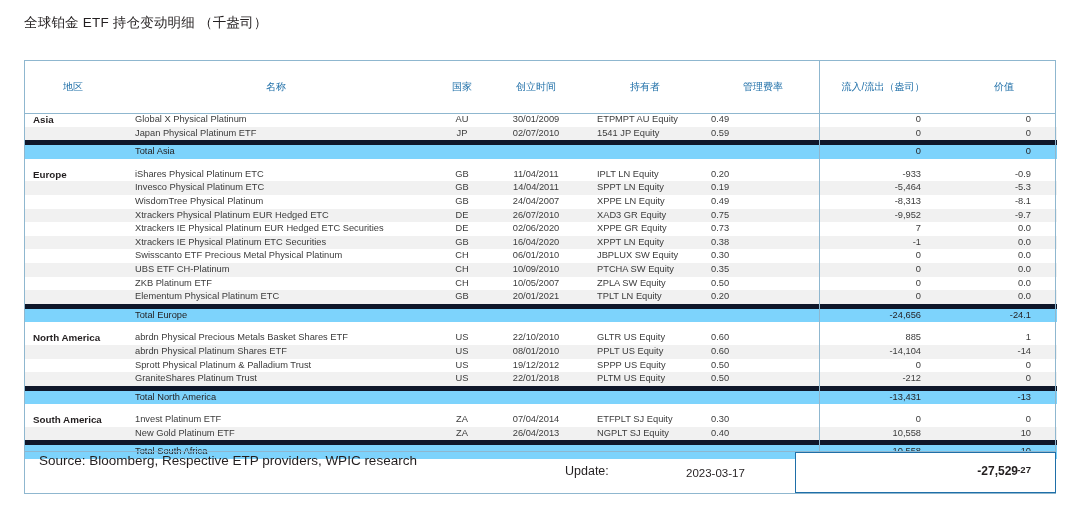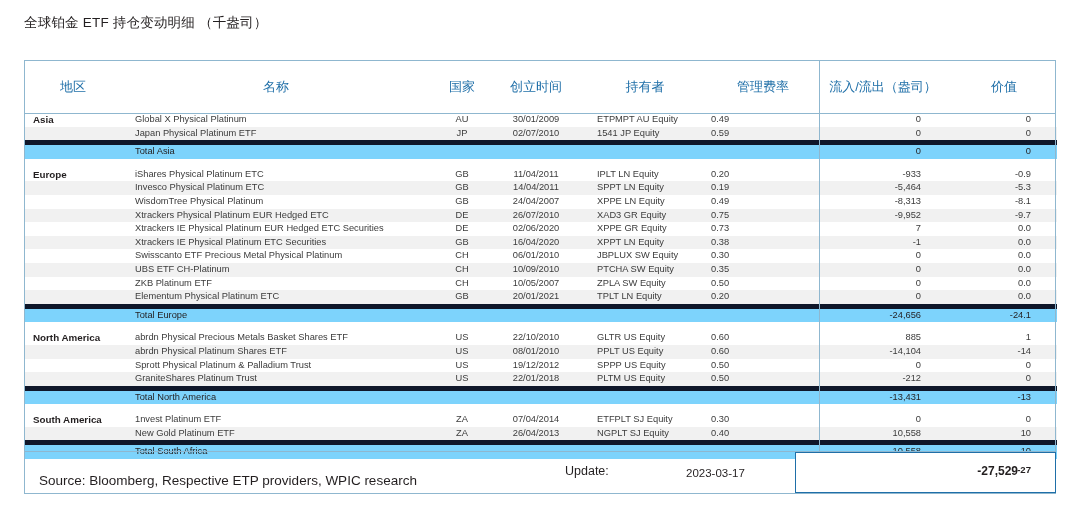--- a/index.html
+++ b/index.html
@@ -35,21 +35,21 @@
   }
   table.main {
     width: 100%;
     border-collapse: collapse;
     table-layout: fixed;
     font-size: 9.2px;
   }
   table.main th {
     font-weight: normal;
     color: #1f6fa8;
-    font-size: 13px;
+    font-size: 10px;
     padding: 0;
     height: 52px;
     vertical-align: middle;
     text-align: center;
   }
   th.c-region { width: 96px; text-align: center; }
   th.c-name { width: 310px; text-align: left; padding-left: 14px; }
   th.c-country { width: 62px; }
   th.c-date { width: 86px; }
   th.c-holder { width: 132px; }
@@ -111,21 +111,21 @@
     left: 0;
     right: 0;
     bottom: 0;
     height: 42px;
     border-top: 1px solid #8fb7cf;
     box-sizing: border-box;
   }
   .footer .source {
     position: absolute;
     left: 14px;
-    top: 21px;
+    top: 1px;
     font-size: 13.5px;
     color: #231f20;
   }
   .footer .update-label {
     position: absolute;
     left: 540px;
     top: 12px;
     font-size: 12.5px;
     color: #231f20;
   }

